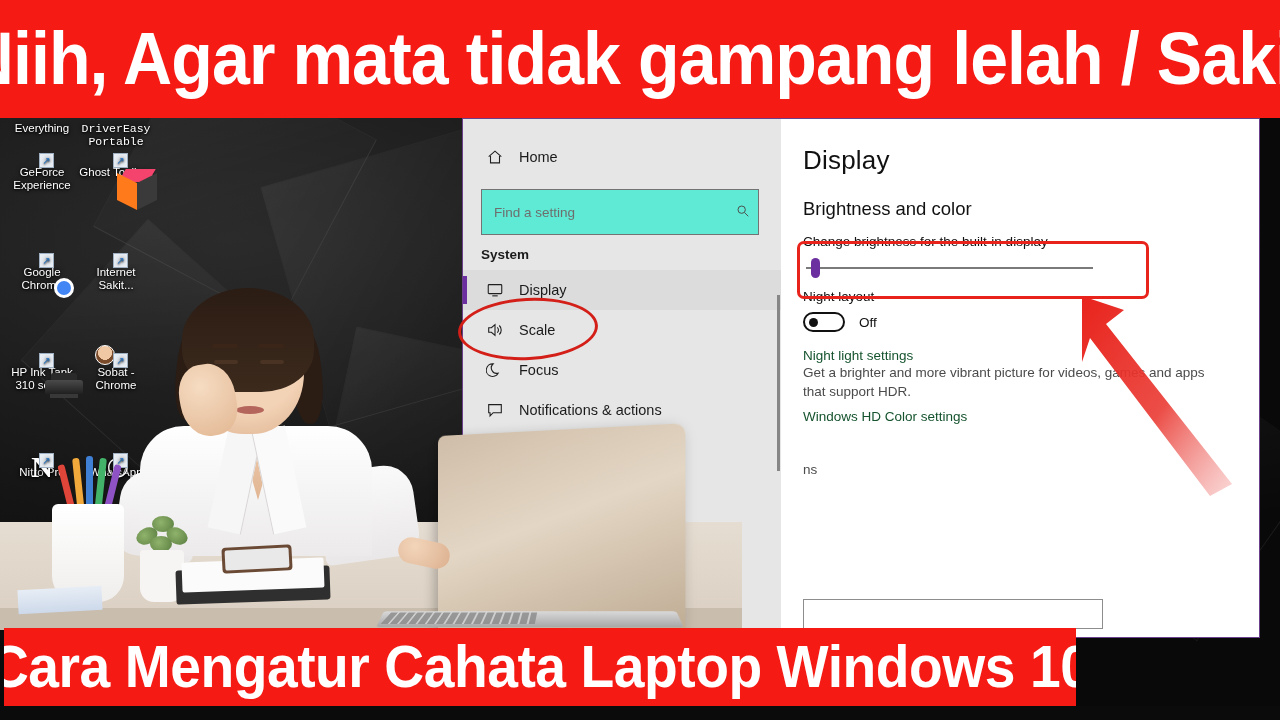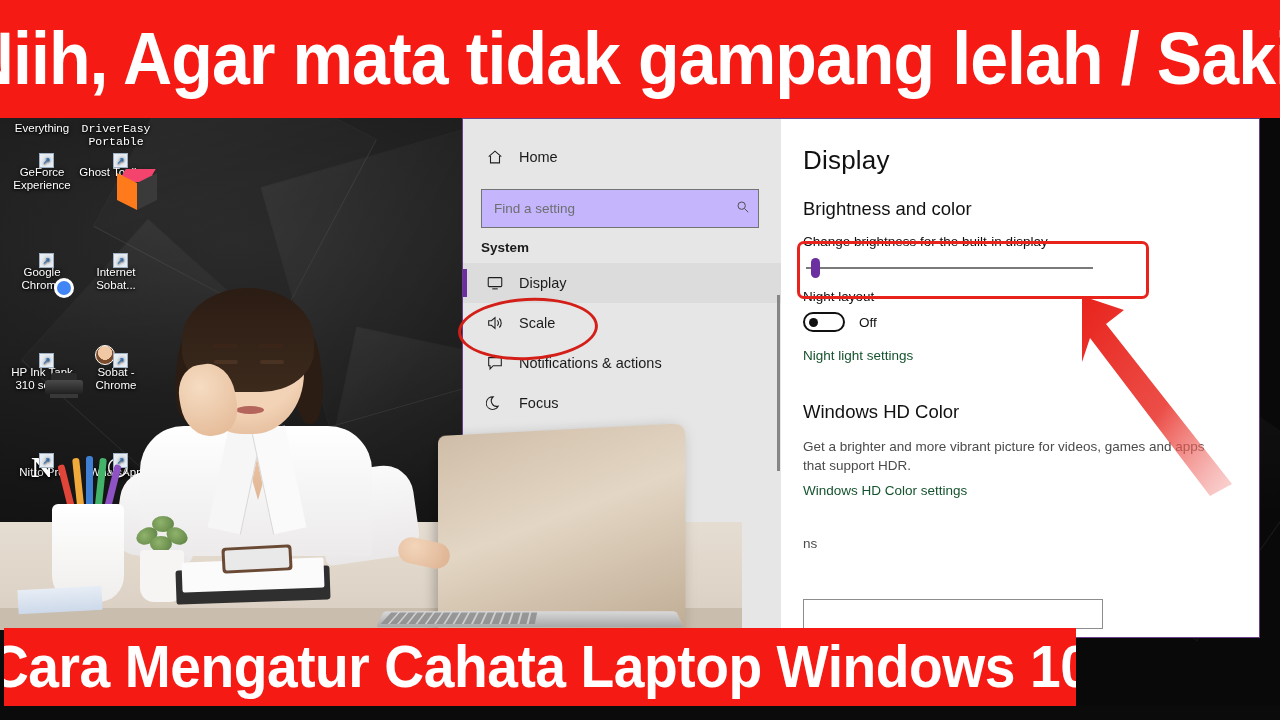--- a/index.html
+++ b/index.html
@@ -179,21 +179,21 @@
     height: 40px; padding-left: 22px; position: relative;
     font-size: 14.5px; color: #1b1b1b;
   }
   .nav-item .ni-icon {
     width: 20px; height: 20px; display: flex; align-items: center; justify-content: center;
     color: #1f1f1f;
   }
   .home-row { margin-bottom: 12px; }
   .search-wrap { padding: 0 22px 0 18px; }
   .search-box {
-    height: 39px; background: #c4b5fd; border: 1px solid #737373;
+    height: 46px; background: #5eead4; border: 1px solid #737373;
     display: flex; align-items: center; padding: 0 8px 0 12px;
   }
   .search-box input {
     flex: 1; border: none; outline: none; background: transparent;
     font-family: "Liberation Sans", sans-serif; font-size: 13.5px; color: #5c5c5c;
   }
   .search-box input::placeholder { color: #6e6e6e; }
   .search-icon { color: #4a4a4a; font-size: 14px; }
   .sec-label { padding: 12px 0 8px 18px; font-size: 13.5px; font-weight: bold; color: #1b1b1b; }
   .nav-item.selected { background: #dcdcdc; }
@@ -306,21 +306,21 @@
             </span>
           <span class="shortcut">↗</span>
         </span>
         <span class="label">Google Chrome</span>
       </div>
       <div class="dicon" style="left:74px; top:148px;">
         <span class="glyph">
           <span class="sq ic-idm"></span>
           <span class="shortcut">↗</span>
         </span>
-        <span class="label">Internet Sobat...</span>
+        <span class="label">Internet Sakit...</span>
       </div>
 
       <div class="dicon" style="left:0px; top:248px;">
         <span class="glyph">
           <span class="sq ic-printer">
             <span class="top"></span>
               <span class="body"></span>
               <span class="tray"></span>
           </span>
           <span class="shortcut">↗</span>
@@ -401,33 +401,33 @@
               <path d="M12.5 7 A4 4 0 0 1 12.5 13"></path>
                 <path d="M14.8 5 A7 7 0 0 1 14.8 15"></path>
             </svg>
           </span>
           <span>Scale</span>
         </div>
 
         <div class="nav-item">
           <span class="ni-icon">
             <svg width="18" height="18" viewBox="0 0 20 20" fill="none" stroke="#1f1f1f" stroke-width="1.2">
+              <path d="M13.5 13.5 A7 7 0 1 1 8 3.2 A6 6 0 0 0 13.5 13.5 Z"></path>
+            </svg>
+          </span>
+          <span>Focus</span>
+        </div>
+
+        <div class="nav-item">
+          <span class="ni-icon">
+            <svg width="18" height="18" viewBox="0 0 20 20" fill="none" stroke="#1f1f1f" stroke-width="1.2">
               <path d="M3 4 H17 V13 H8 L4.5 16.5 V13 H3 Z"></path>
             </svg>
           </span>
           <span>Notifications &amp; actions</span>
-        </div>
-
-        <div class="nav-item">
-          <span class="ni-icon">
-            <svg width="18" height="18" viewBox="0 0 20 20" fill="none" stroke="#1f1f1f" stroke-width="1.2">
-              <path d="M13.5 13.5 A7 7 0 1 1 8 3.2 A6 6 0 0 0 13.5 13.5 Z"></path>
-            </svg>
-          </span>
-          <span>Focus</span>
         </div>
 
         <div class="nav-item">
           <span class="ni-icon">
             <svg width="18" height="18" viewBox="0 0 20 20" fill="none" stroke="#1f1f1f" stroke-width="1.2">
               <path d="M6 5.5 A6.5 6.5 0 1 0 14 5.5"></path>
                 <path d="M10 2.5 V9.5"></path>
             </svg>
           </span>
           <span>Pow</span>
@@ -460,21 +460,20 @@
 
       <div class="sub" style="margin-top:10px;">Night layout</div>
       <div class="toggle-row">
         <span class="toggle">
           <span class="knob"></span>
         </span>
         <span class="toggle-label">Off</span>
       </div>
       <div class="link">Night light settings</div>
 
-      <div class="h2" style="margin-top:38px;">Windows HD Color</div>
       <div class="muted" style="max-width:420px;">Get a brighter and more vibrant picture for videos, games and apps that support HDR.</div>
       <div class="link" style="margin-top:8px;">Windows HD Color settings</div>
 
       <div class="muted" style="margin-top:36px;">ns</div>
       <div style="position:absolute; left:22px; top:480px; width:300px; height:30px; border:1px solid #8d8d8d; background:#fff;"></div>
 
       <div class="highlight-box"></div>
     </div>
   </div>
 

